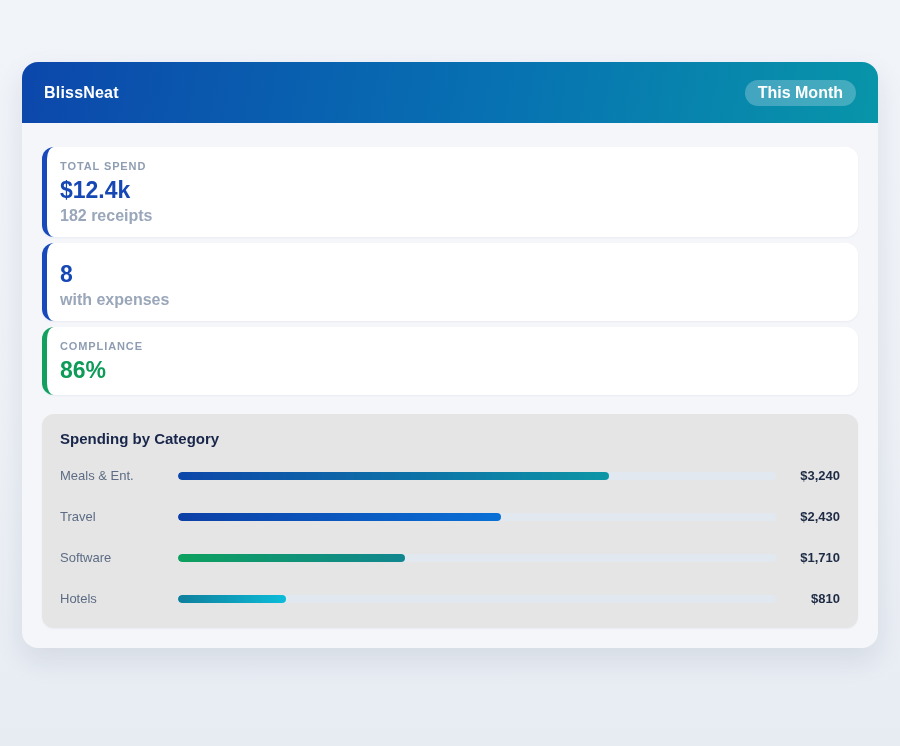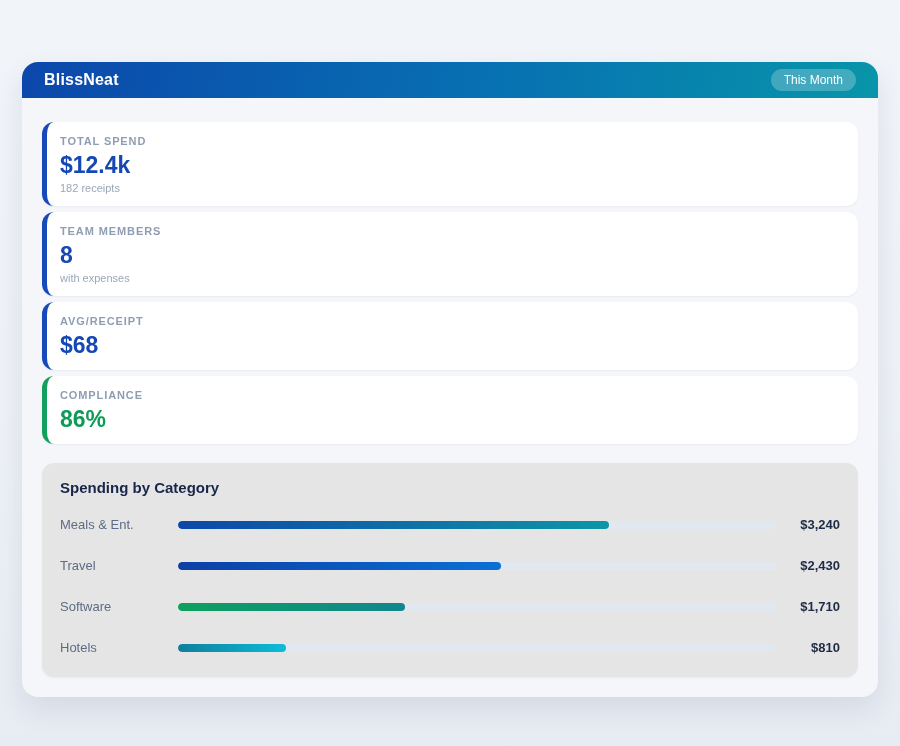--- a/index.html
+++ b/index.html
@@ -9,44 +9,44 @@
     background:linear-gradient(180deg,#f1f4f9 0%,#eef1f6 55%,#e7ecf3 100%);
     position:relative;
   }
   .container {
     position:absolute; left:22px; top:62px; width:856px;
     background:#f4f6fa; border-radius:16px;
     box-shadow:0 12px 28px rgba(30,50,90,0.10);
     overflow:hidden;
   }
   .header {
-    height:36px;
+    height:61px;
     background:linear-gradient(100deg,#0c47ab 0%,#0771b2 55%,#0895a9 100%);
     display:flex; align-items:center; justify-content:space-between;
     padding:0 22px;
   }
   .app-name { color:#ffffff; font-weight:bold; font-size:16px; letter-spacing:0.2px; }
   .period-badge {
     background:rgba(255,255,255,0.24); color:#ffffff;
-    font-size:12px; font-weight:normal; padding:4px 13px;
+    font-size:16px; font-weight:bold; padding:4px 13px;
     border-radius:999px; cursor:default;
   }
   .content { padding:24px 20px 20px 20px; }
   .stat-card {
     background:#ffffff; border-radius:12px;
     border-left:5px solid #84cc16;
     padding:13px 16px 12px 13px; margin-bottom:6px;
     box-shadow:0 1px 2px rgba(16,42,94,0.05);
   }
   .stat-label {
     font-size:11px; font-weight:bold; letter-spacing:0.9px;
     color:#8f9db3; text-transform:uppercase;
   }
   .stat-value { font-size:23px; font-weight:bold; color:#1548b4; margin-top:5px; line-height:26px; }
-  .stat-sub { font-size:11px; color:#9aa7ba; margin-top:4px; }
+  .stat-sub { font-size:16px; color:#9aa7ba; margin-top:4px;font-weight:bold; }
   .chart-card {
     background:#e5e5e5; border-radius:12px; margin-top:19px;
     padding:16px 18px 17px 18px;
     box-shadow:0 1px 2px rgba(16,42,94,0.05);
   }
   .chart-title { font-size:15px; font-weight:bold; color:#18264a; margin-bottom:12px; }
   .chart-row { display:flex; align-items:center; height:25px;margin-top:16px; }
   .row-label { width:118px; font-size:13px; color:#5d6c84; flex:none; }
   .bar-track {
     flex:1; height:8px; border-radius:4px; background:#e2e8f0;
@@ -69,29 +69,24 @@
 
   <div class="content">
 
     <div class="stat-card" style="border-left-color: rgb(24, 73, 187);">
       <div class="stat-label">TOTAL SPEND</div>
       <div class="stat-value" style="color: rgb(21, 72, 180);">$12.4k</div>
       <div class="stat-sub">182 receipts</div>
     </div>
 
     <div class="stat-card" style="border-left-color: rgb(24, 73, 187);">
-      <div class="stat-label">TEAM MEMBERS</div>
       <div class="stat-value" style="color: rgb(21, 72, 180);">8</div>
       <div class="stat-sub">with expenses</div>
     </div>
 
-    <div class="stat-card" style="border-left-color: rgb(24, 73, 187);">
-      <div class="stat-label">AVG/RECEIPT</div>
-      <div class="stat-value" style="color: rgb(21, 72, 180);">$68</div>
-    </div>
 
     <div class="stat-card" style="border-left-color: rgb(18, 160, 95);">
       <div class="stat-label">COMPLIANCE</div>
       <div class="stat-value" style="color: rgb(14, 155, 88);">86%</div>
     </div>
 
     <div class="chart-card">
       <div class="chart-title">Spending by Category</div>
       <div id="chart-rows">
           <div class="chart-row">

